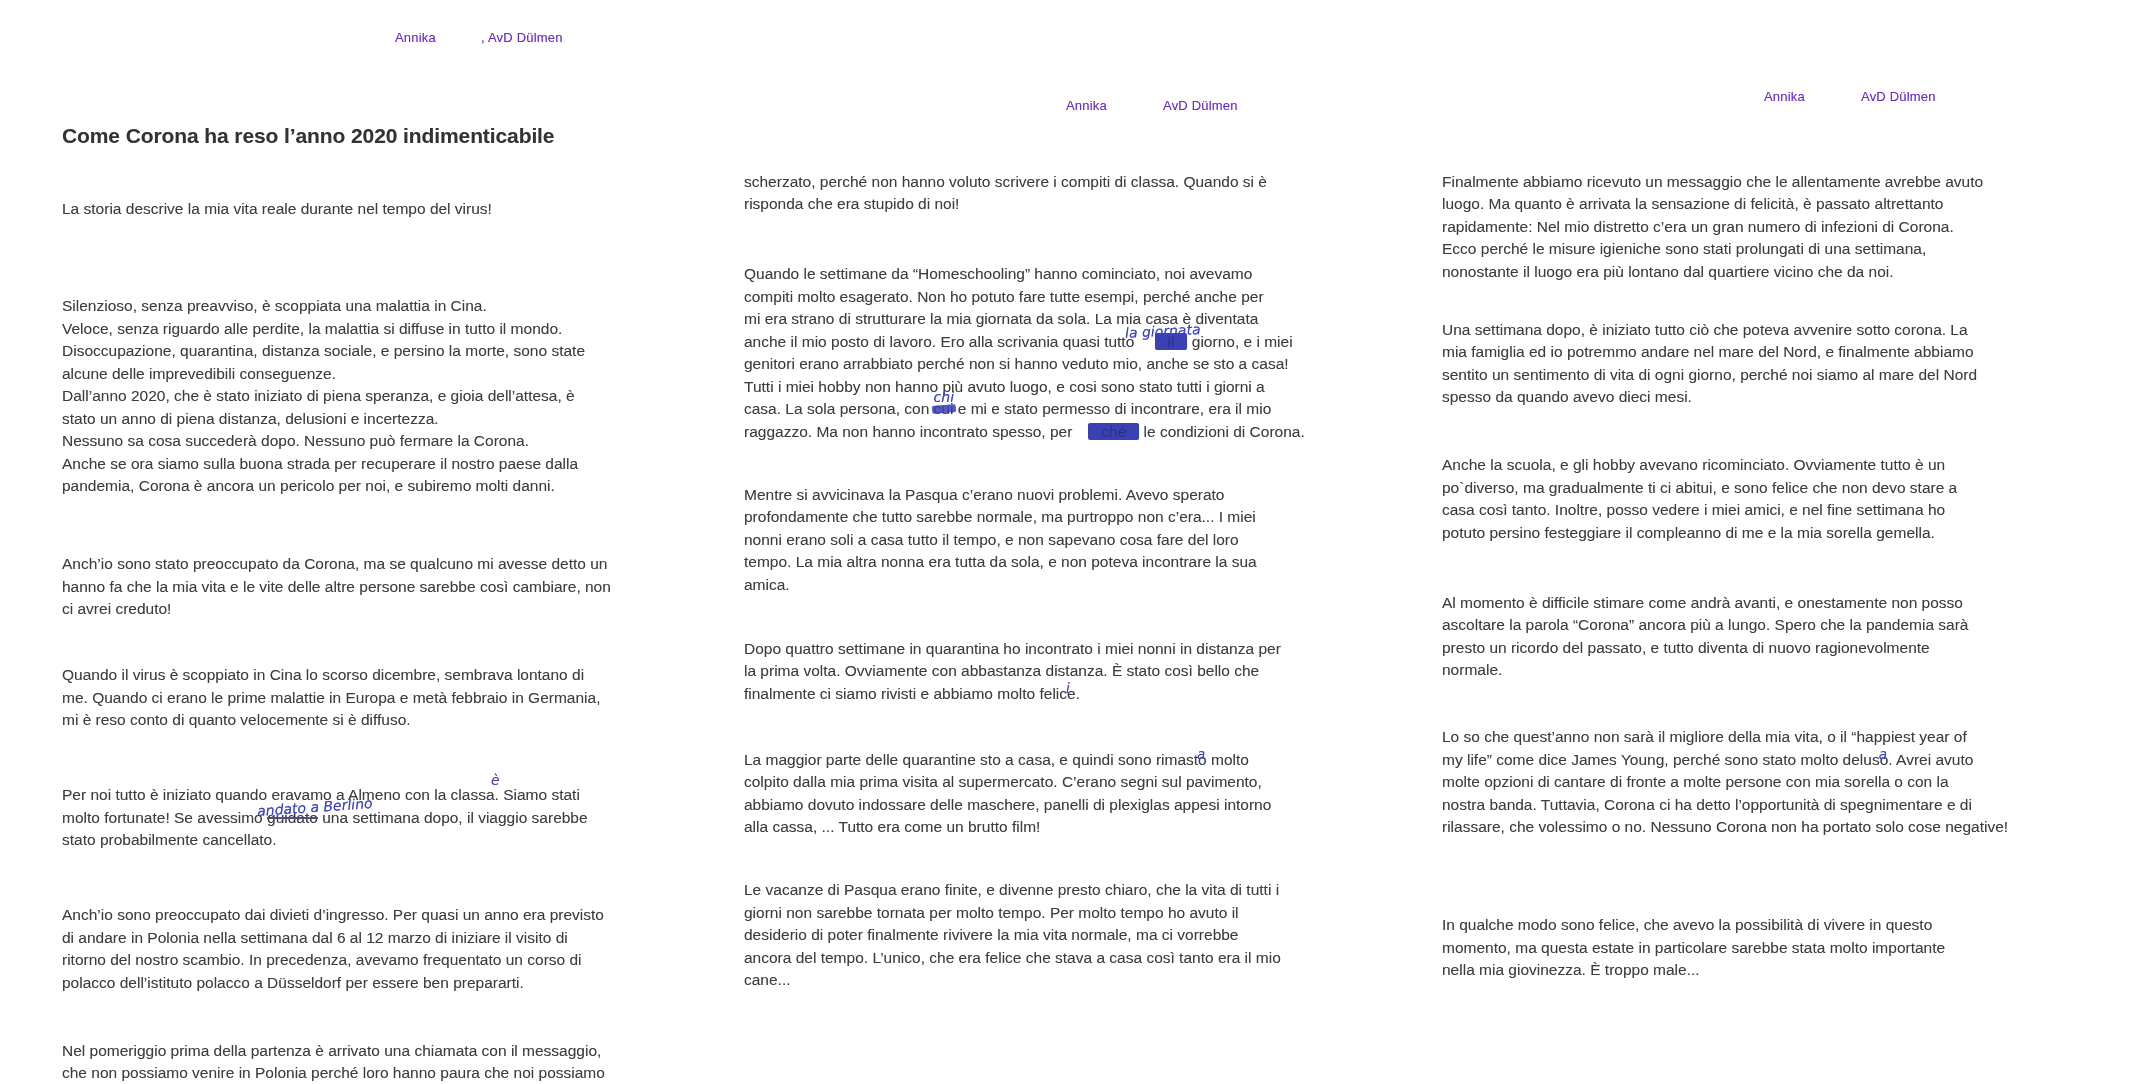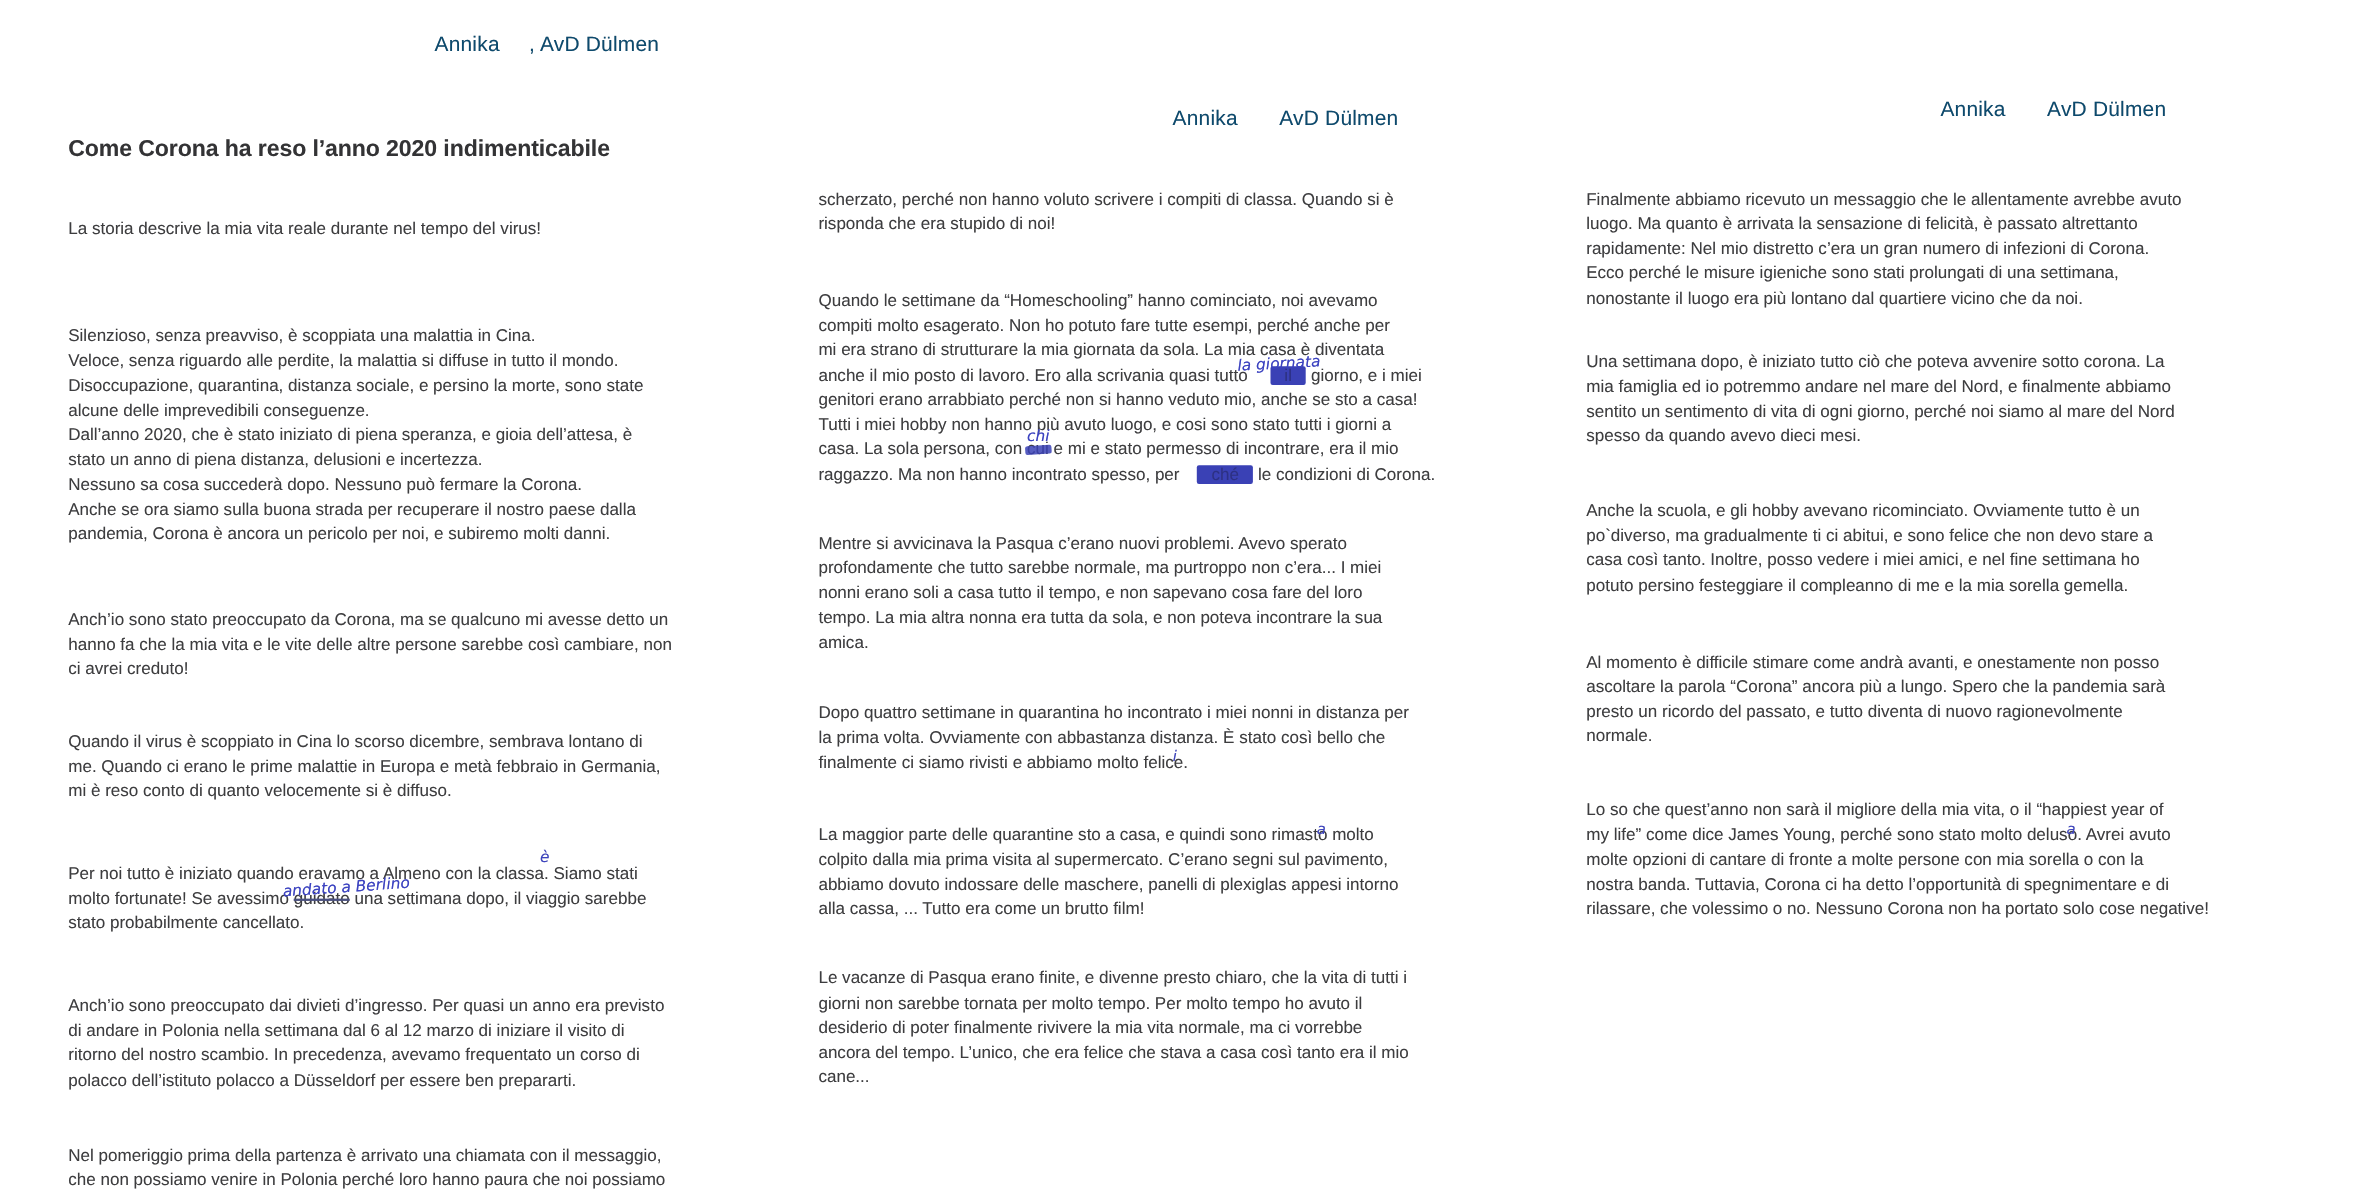--- a/index.html
+++ b/index.html
@@ -1,18 +1,18 @@
 <!DOCTYPE html>
 <html><head>
 <meta charset="utf-8">
 <style>
   html,body{margin:0;padding:0;background:#ffffff;}
   .canvas{position:relative;width:2154px;height:1084px;background:#ffffff;overflow:hidden;
           font-family:"Liberation Sans","DejaVu Sans",sans-serif;color:#3d3d3f;}
-  .hdr-span{position:absolute;font-size:19px;color:#0c4a6e;letter-spacing:.2px;
+  .hdr-span{position:absolute;font-size:13px;color:#6d28d9;letter-spacing:.2px;
             text-shadow:0 0 .6px rgba(90,90,90,.4);white-space:nowrap;}
   .col{position:absolute;width:700px;font-size:15.5px;line-height:22.5px;
        white-space:pre-line;text-shadow:0 0 .6px rgba(90,90,90,.35);}
   .col p{margin:0;}
   .title{font-size:21px;font-weight:bold;line-height:26px;color:#333335;letter-spacing:-.1px;
          margin:0;white-space:pre-line;}
   .c1-sub{margin-top:27px !important;}
   .c1-p1{margin-top:52px !important;}
   .c1-p2{margin-top:33px !important;}
   .c1-p3{margin-top:21px !important;}
@@ -142,15 +142,18 @@
 potuto persino festeggiare il compleanno di me e la mia sorella gemella.</p>
     <p class="c3-p4">Al momento è difficile stimare come andrà avanti, e onestamente non posso
 ascoltare la parola “Corona” ancora più a lungo. Spero che la pandemia sarà
 presto un ricordo del passato, e tutto diventa di nuovo ragionevolmente
 normale.</p>
     <p class="c3-p5"><span>Lo so che quest’anno non sarà il migliore della mia vita, o il “happiest year of
 my life” come dice James Young, perché sono stato molto delus</span><span class="fix onto"><span>o</span><span class="over">a</span></span><span>. Avrei avuto
 molte opzioni di cantare di fronte a molte persone con mia sorella o con la
 nostra banda. Tuttavia, Corona ci ha detto l’opportunità di spegnimentare e di
 rilassare, che volessimo o no. Nessuno Corona non ha portato solo cose negative!</span></p>
+    <p class="c3-p6">In qualche modo sono felice, che avevo la possibilità di vivere in questo
+momento, ma questa estate in particolare sarebbe stata molto importante
+nella mia giovinezza. È troppo male...</p>
   </div>
 
 </div>
 
 </body></html>

